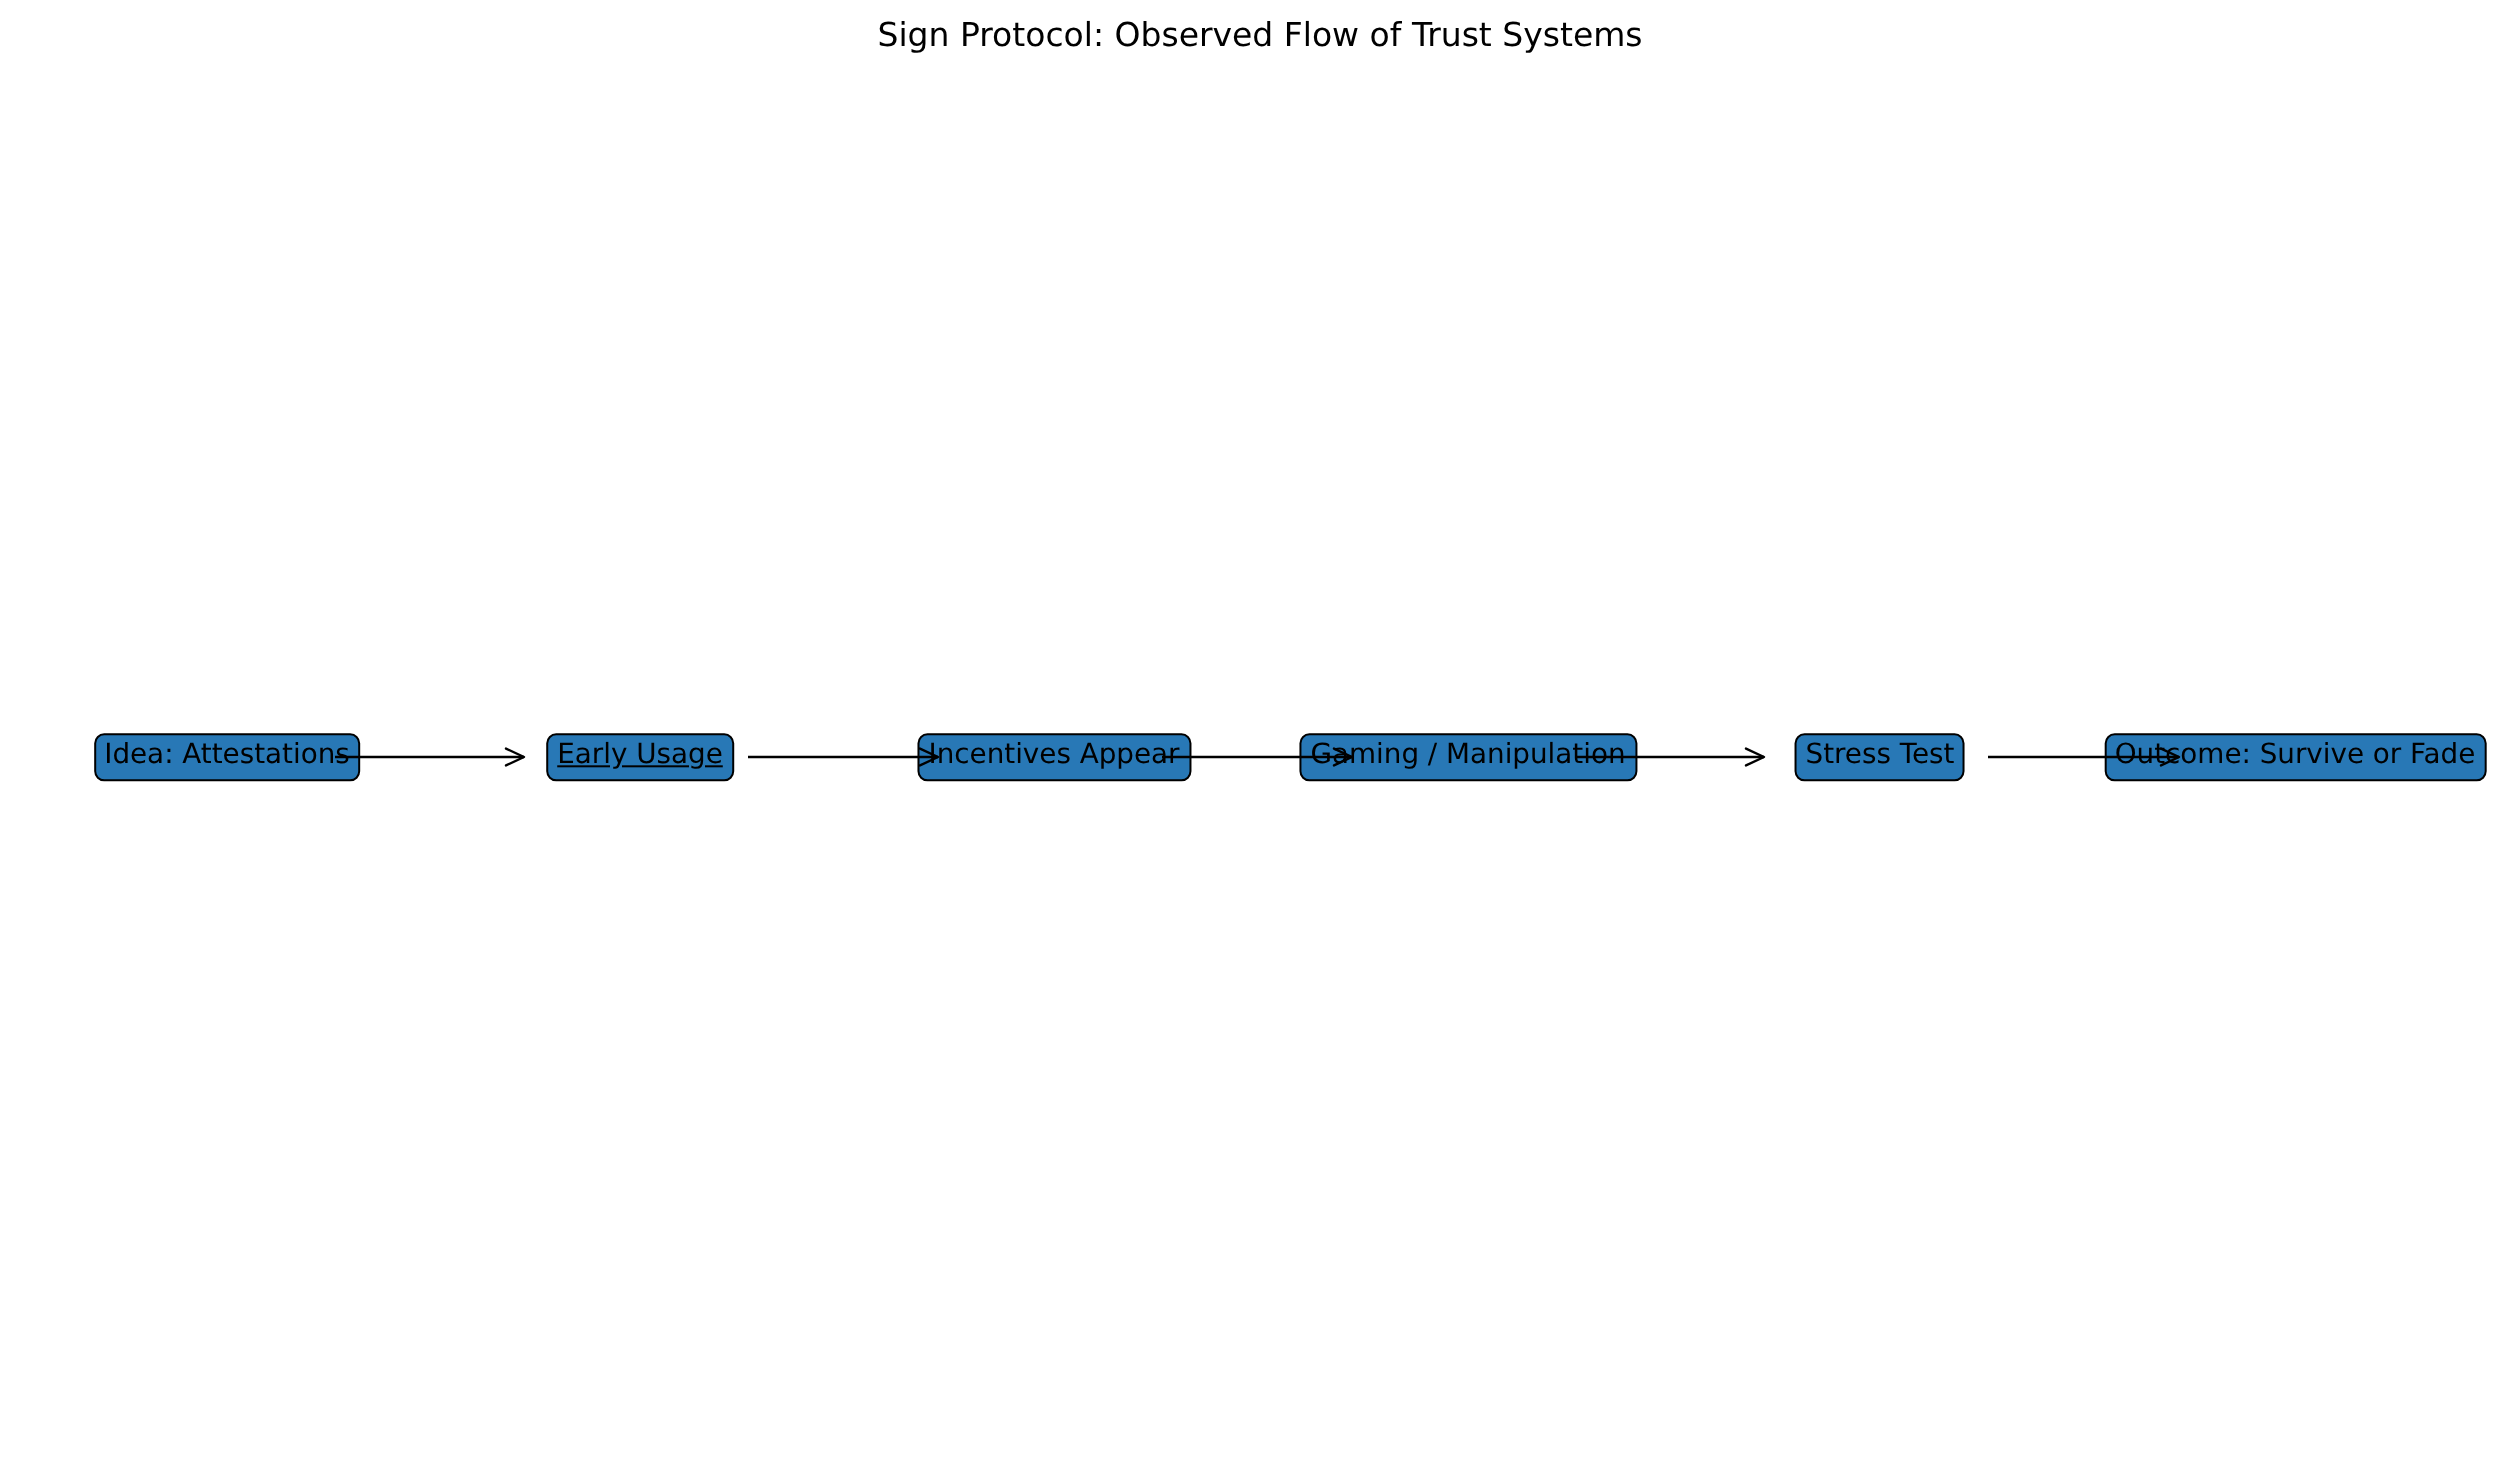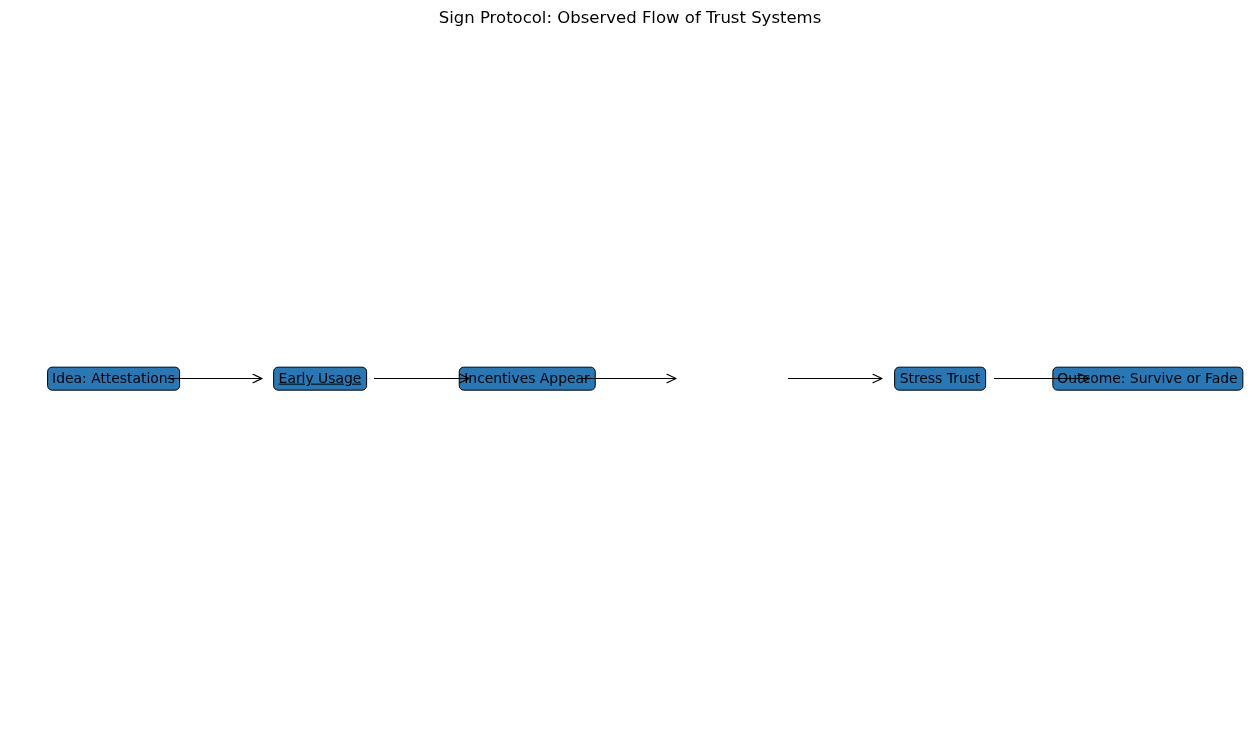--- a/index.html
+++ b/index.html
@@ -58,21 +58,22 @@
 </head>
 <body>
 
 <div class="canvas">
   <div class="figure-title">Sign Protocol: Observed Flow of Trust Systems</div>
 
   <div id="nodes-layer">
       <div class="node" style="left: 113.5px; top: 378.5px;">Idea: Attestations</div>
       <div class="node" style="left: 320px; top: 378.5px; text-decoration: underline;">Early Usage</div>
       <div class="node" style="left: 527px; top: 378.5px;">Incentives Appear</div>
-      <div class="node" style="left: 940px; top: 378.5px;">Stress Trust</div>
+      <div class="node" style="left: 734px; top: 378.5px;">Gaming / Manipulation</div>
+      <div class="node" style="left: 940px; top: 378.5px;">Stress Test</div>
       <div class="node" style="left: 1147.5px; top: 378.5px;">Outcome: Survive or Fade</div>
     </div>
 
   <svg id="arrows-layer" width="1260" height="735" viewBox="0 0 1260 735">
       <g>
         <line x1="167.5" y1="378.5" x2="262" y2="378.5" stroke="#000000" stroke-width="1.2"></line>
         <path d="M 253 374.3 L 262 378.5 L 253 382.7" fill="none" stroke="#000000" stroke-width="1.2" stroke-linecap="round" stroke-linejoin="round"></path>
       </g>
       <g>
         <line x1="374" y1="378.5" x2="469" y2="378.5" stroke="#000000" stroke-width="1.2"></line>

